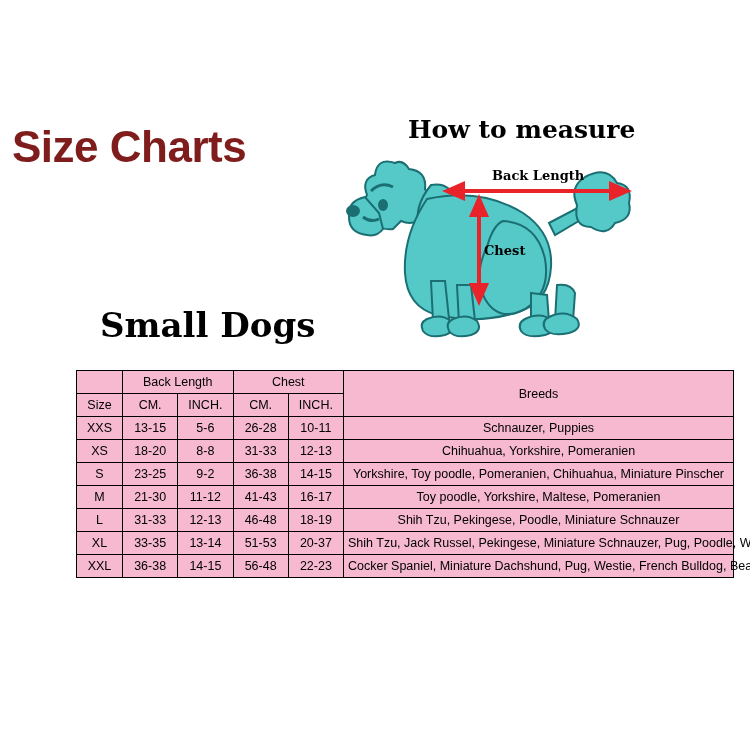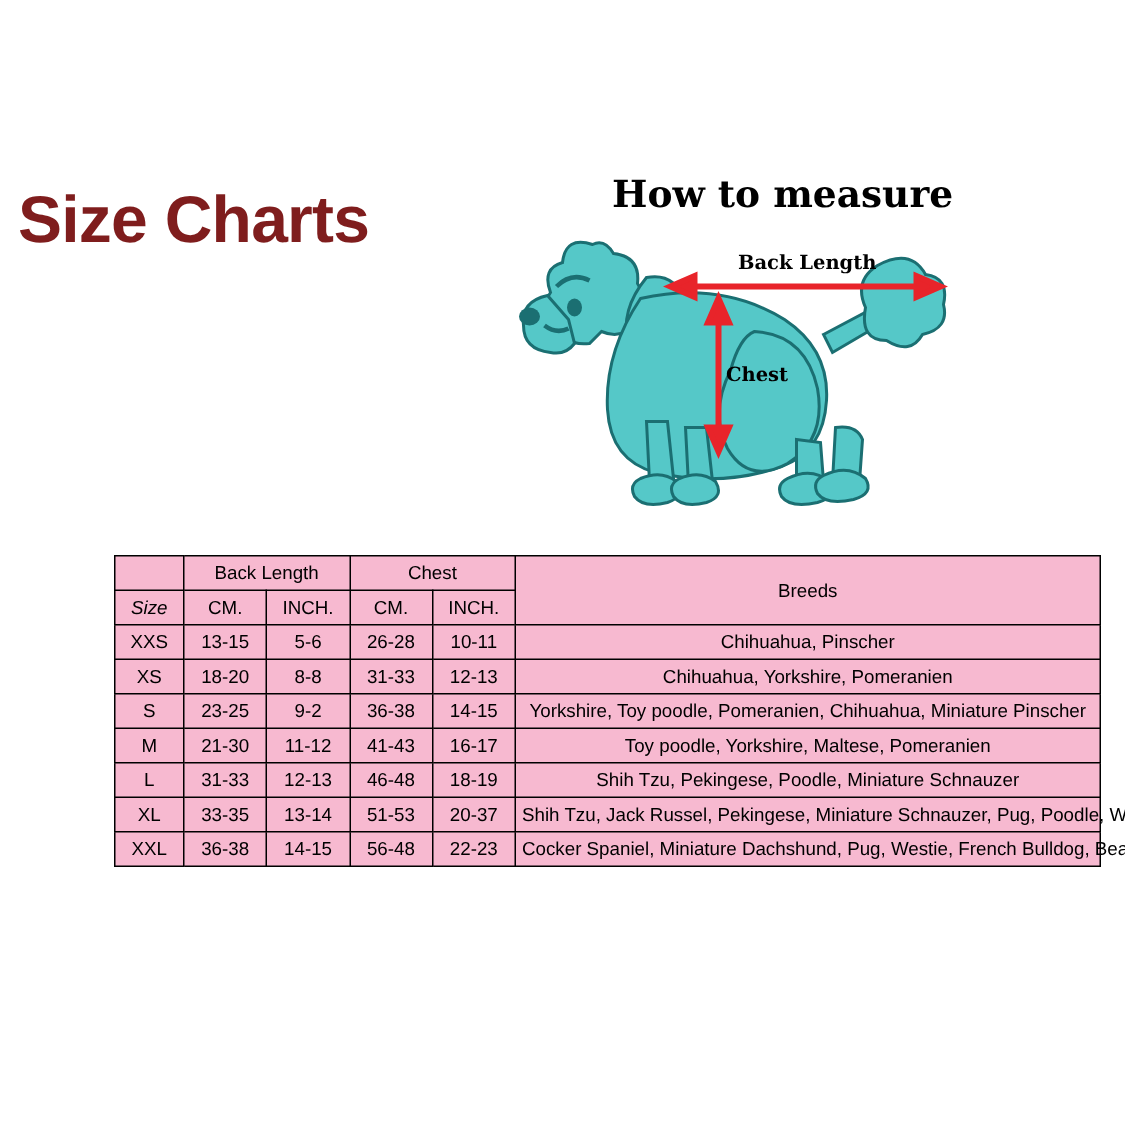--- a/index.html
+++ b/index.html
@@ -125,21 +125,20 @@
   .unit-head {
     color: #e8242a;
     font-weight: bold;
     font-size: 12.5px;
   }
 
   .size-head {
     color: #e8242a;
     font-weight: bold;
     font-size: 13px;
-    font-style: italic;
   }
 
   .size-cell {
     font-size: 13.5px;
     margin-left: 12px;
   }
 
   .breeds-cell {
     text-align: left;
     padding-left: 6px;
@@ -208,20 +207,21 @@
         <line x1="144" y1="84" x2="144" y2="166"></line>
         <polygon points="144,74 137,90 151,90"></polygon>
         <polygon points="144,176 137,160 151,160"></polygon>
       </g>
     </svg>
   </div>
 
   <div class="label-back-length">Back Length</div>
   <div class="label-chest">Chest</div>
 
+  <div class="section-title">Small Dogs</div>
 
   <div class="table-wrap">
     <table class="size-table">
       <tbody>
           <tr>
         <td class="col-size"></td>
         <td class="grp-head" colspan="2">Back Length</td>
         <td class="grp-head" colspan="2">Chest</td>
         <td class="breeds-head col-breeds" rowspan="2">Breeds</td>
       </tr>
@@ -232,21 +232,21 @@
         <td class="unit-head col-num">CM.</td>
         <td class="unit-head col-num">INCH.</td>
       </tr>
 
       <tr>
         <td class="size-cell">XXS</td>
         <td>13-15</td>
         <td>5-6</td>
         <td>26-28</td>
         <td>10-11</td>
-        <td class="breeds-cell">Chihuahua, Pinscher</td>
+        <td class="breeds-cell">Schnauzer, Puppies</td>
       </tr>
       <tr>
         <td class="size-cell">XS</td>
         <td>18-20</td>
         <td>8-8</td>
         <td>31-33</td>
         <td>12-13</td>
         <td class="breeds-cell">Chihuahua, Yorkshire, Pomeranien</td>
       </tr>
       <tr>

